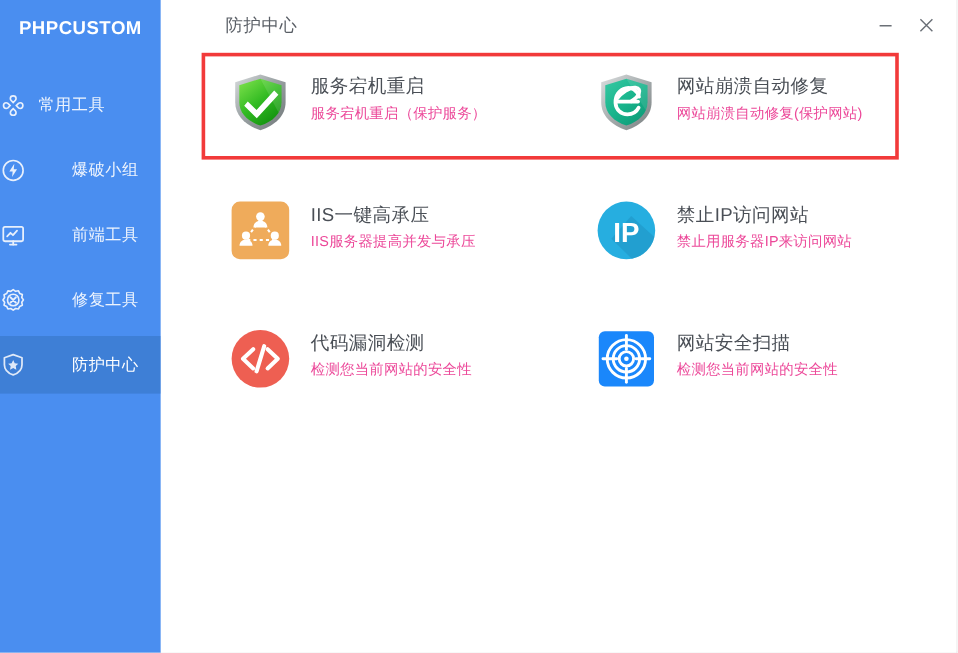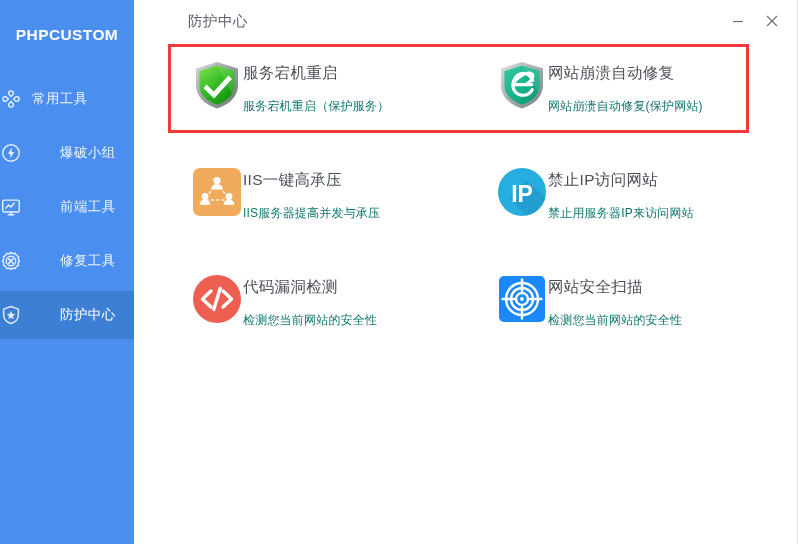--- a/index.html
+++ b/index.html
@@ -34,21 +34,20 @@
     height: 42px;
     display: flex;
     align-items: center;
     justify-content: center;
     color: #ffffff;
     font-size: 15.5px;
     font-weight: bold;
     letter-spacing: 0.4px;
     padding-top: 6px;
     user-select: none;
-    margin-top: 11px;
   }
   .nav { margin-top: 22px; }
   .nav-item {
     height: 48px;
     display: flex;
     align-items: center;
     gap: 10px;
     cursor: pointer;
     position: relative;
   }
@@ -129,20 +128,21 @@
   .grid {
     display: grid;
     grid-template-columns: 305px 1fr;
     grid-auto-rows: 107px;
     padding-left: 57px;
     padding-top: 13px;
   }
   .tile {
     display: flex;
     align-items: flex-start;
+    gap: 16px;
     cursor: pointer;
     padding-top: 4px;
   }
   .tile-icon {
     width: 52px;
     height: 52px;
     flex: 0 0 52px;
     display: flex;
     align-items: center;
     justify-content: flex-end;
@@ -151,23 +151,23 @@
   .tile-text { padding-top: 4px; }
   .tile-title {
     font-size: 15.5px;
     color: #4a4f56;
     line-height: 20px;
     letter-spacing: 0.3px;
     white-space: nowrap;
   }
   .tile-sub {
     font-size: 12px;
-    color: #0f766e;
+    color: #ec4899;
     line-height: 18px;
-    margin-top: 14px;
+    margin-top: 2px;
     letter-spacing: 0.2px;
     white-space: nowrap;
   }
 </style>
 </head>
 <body>
 
 <div id="app">
 
   <div class="sidebar">

